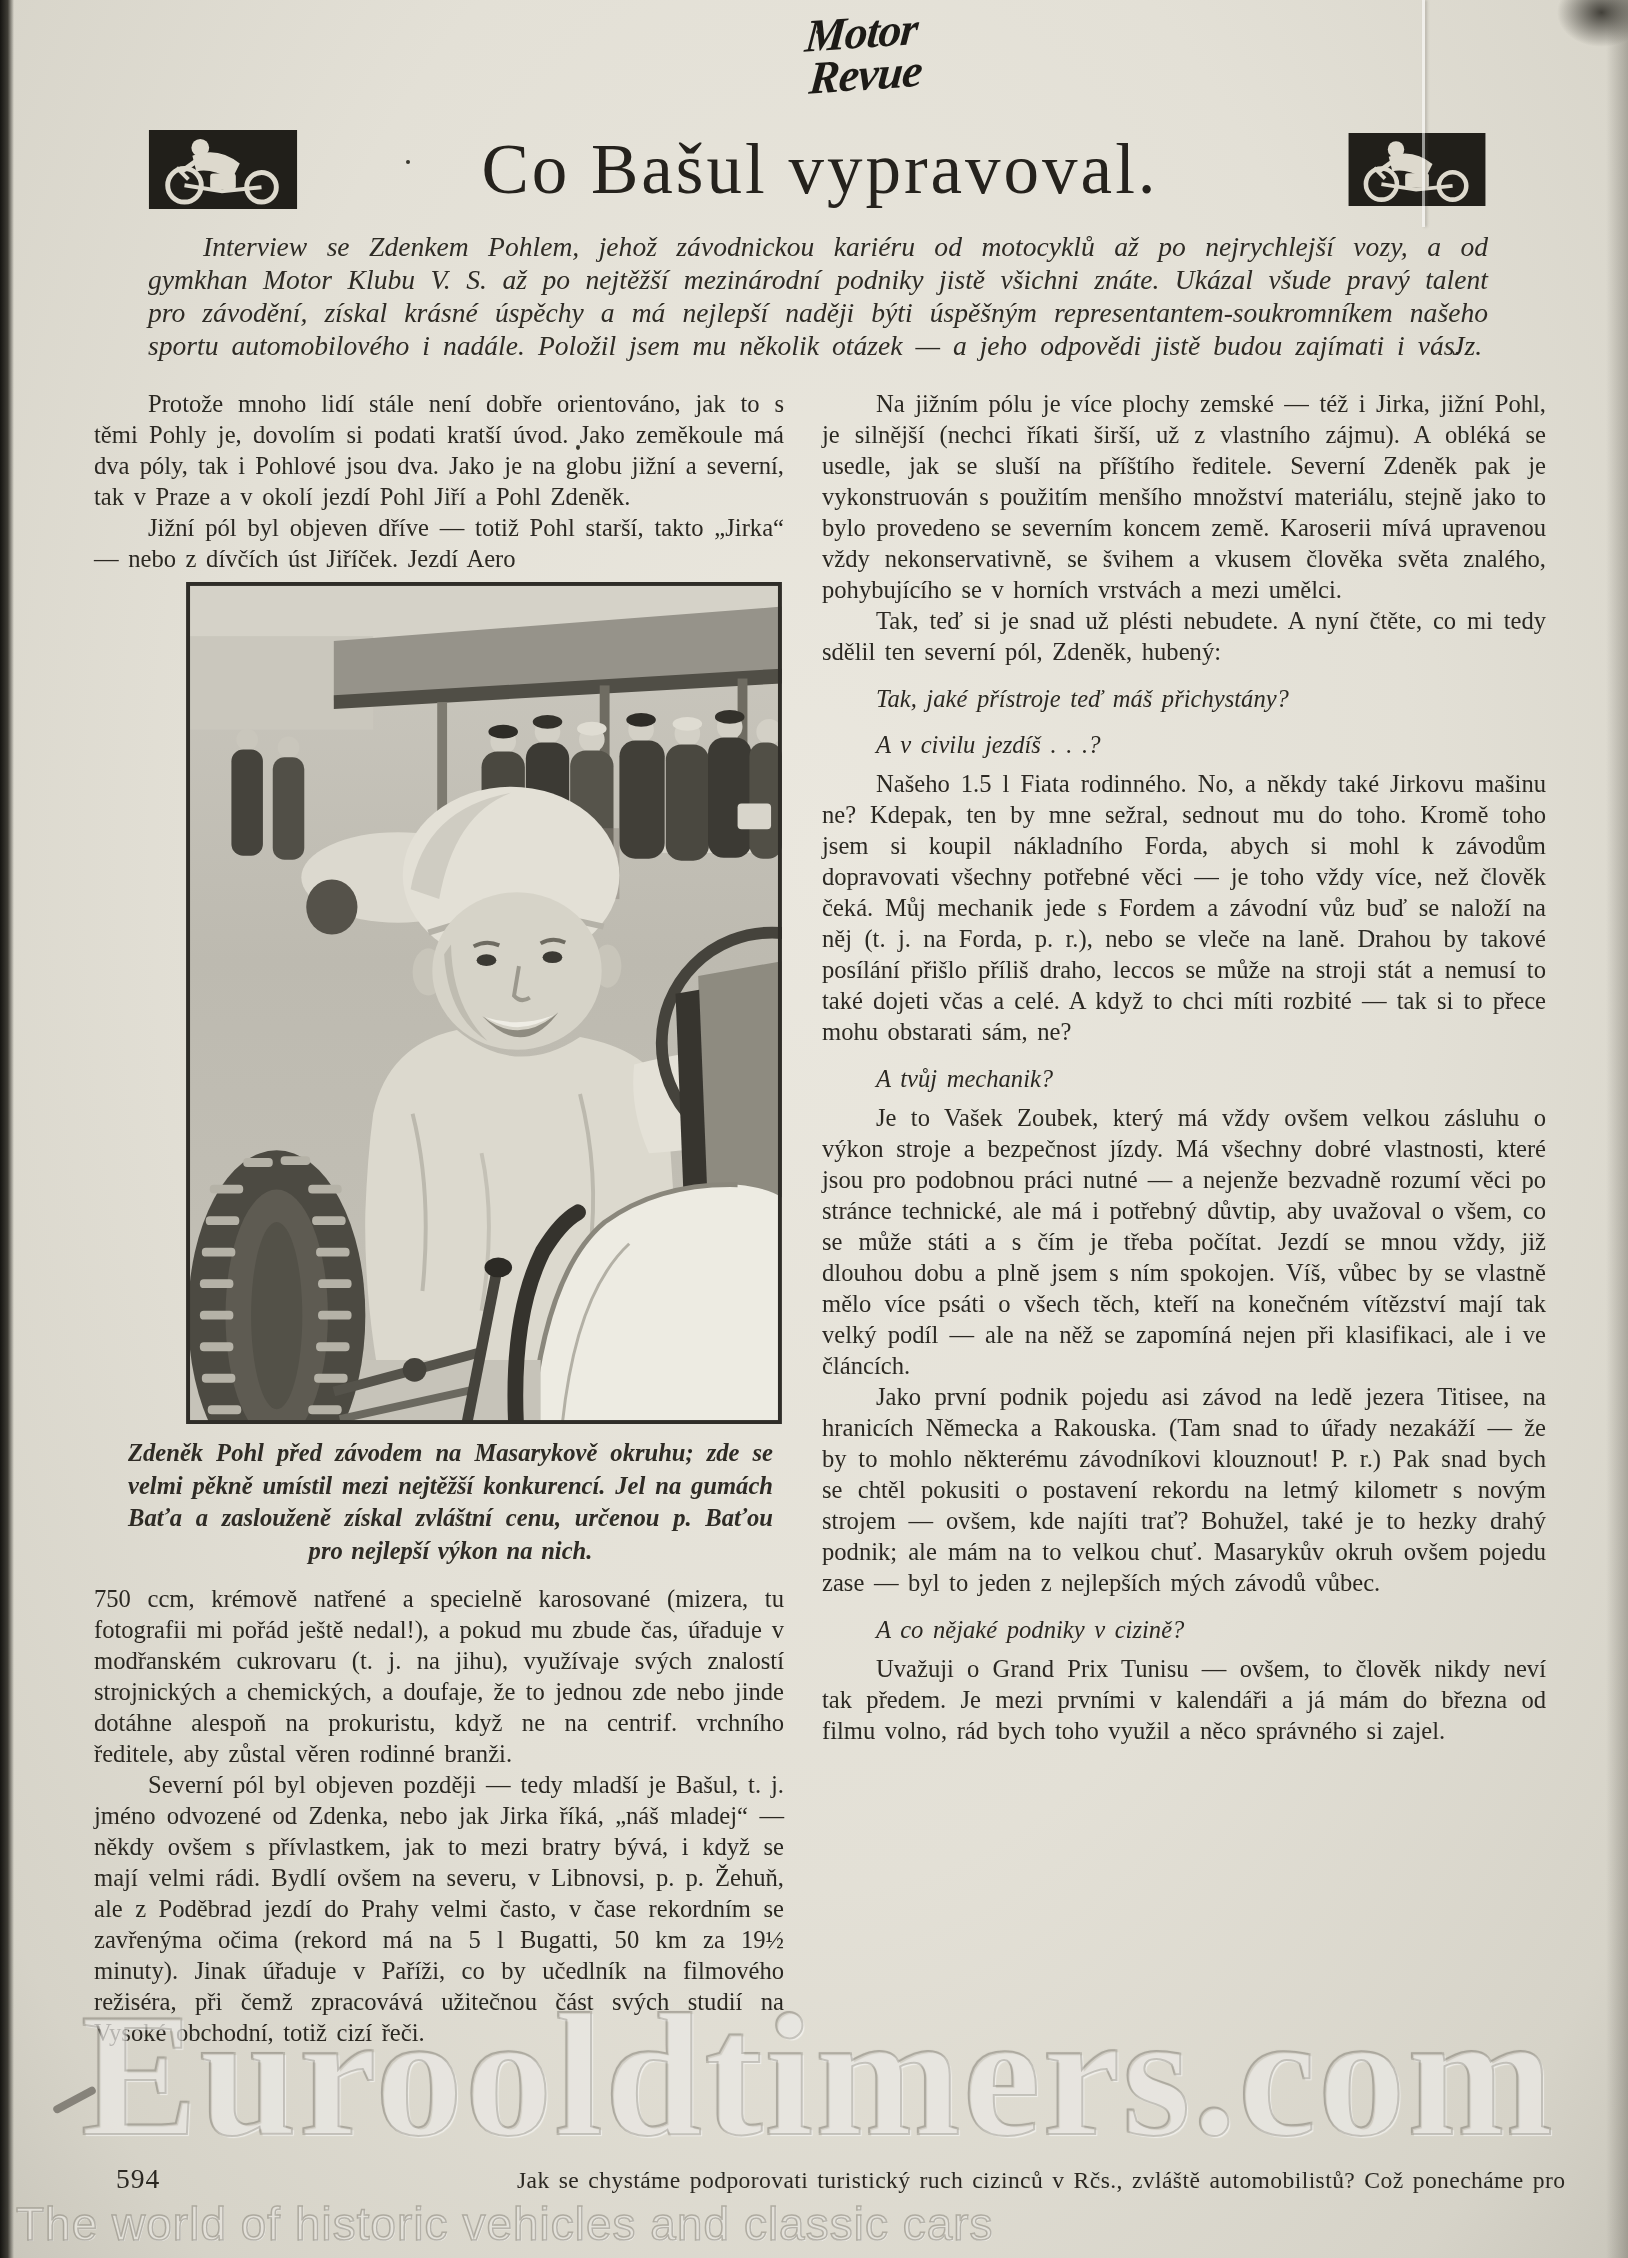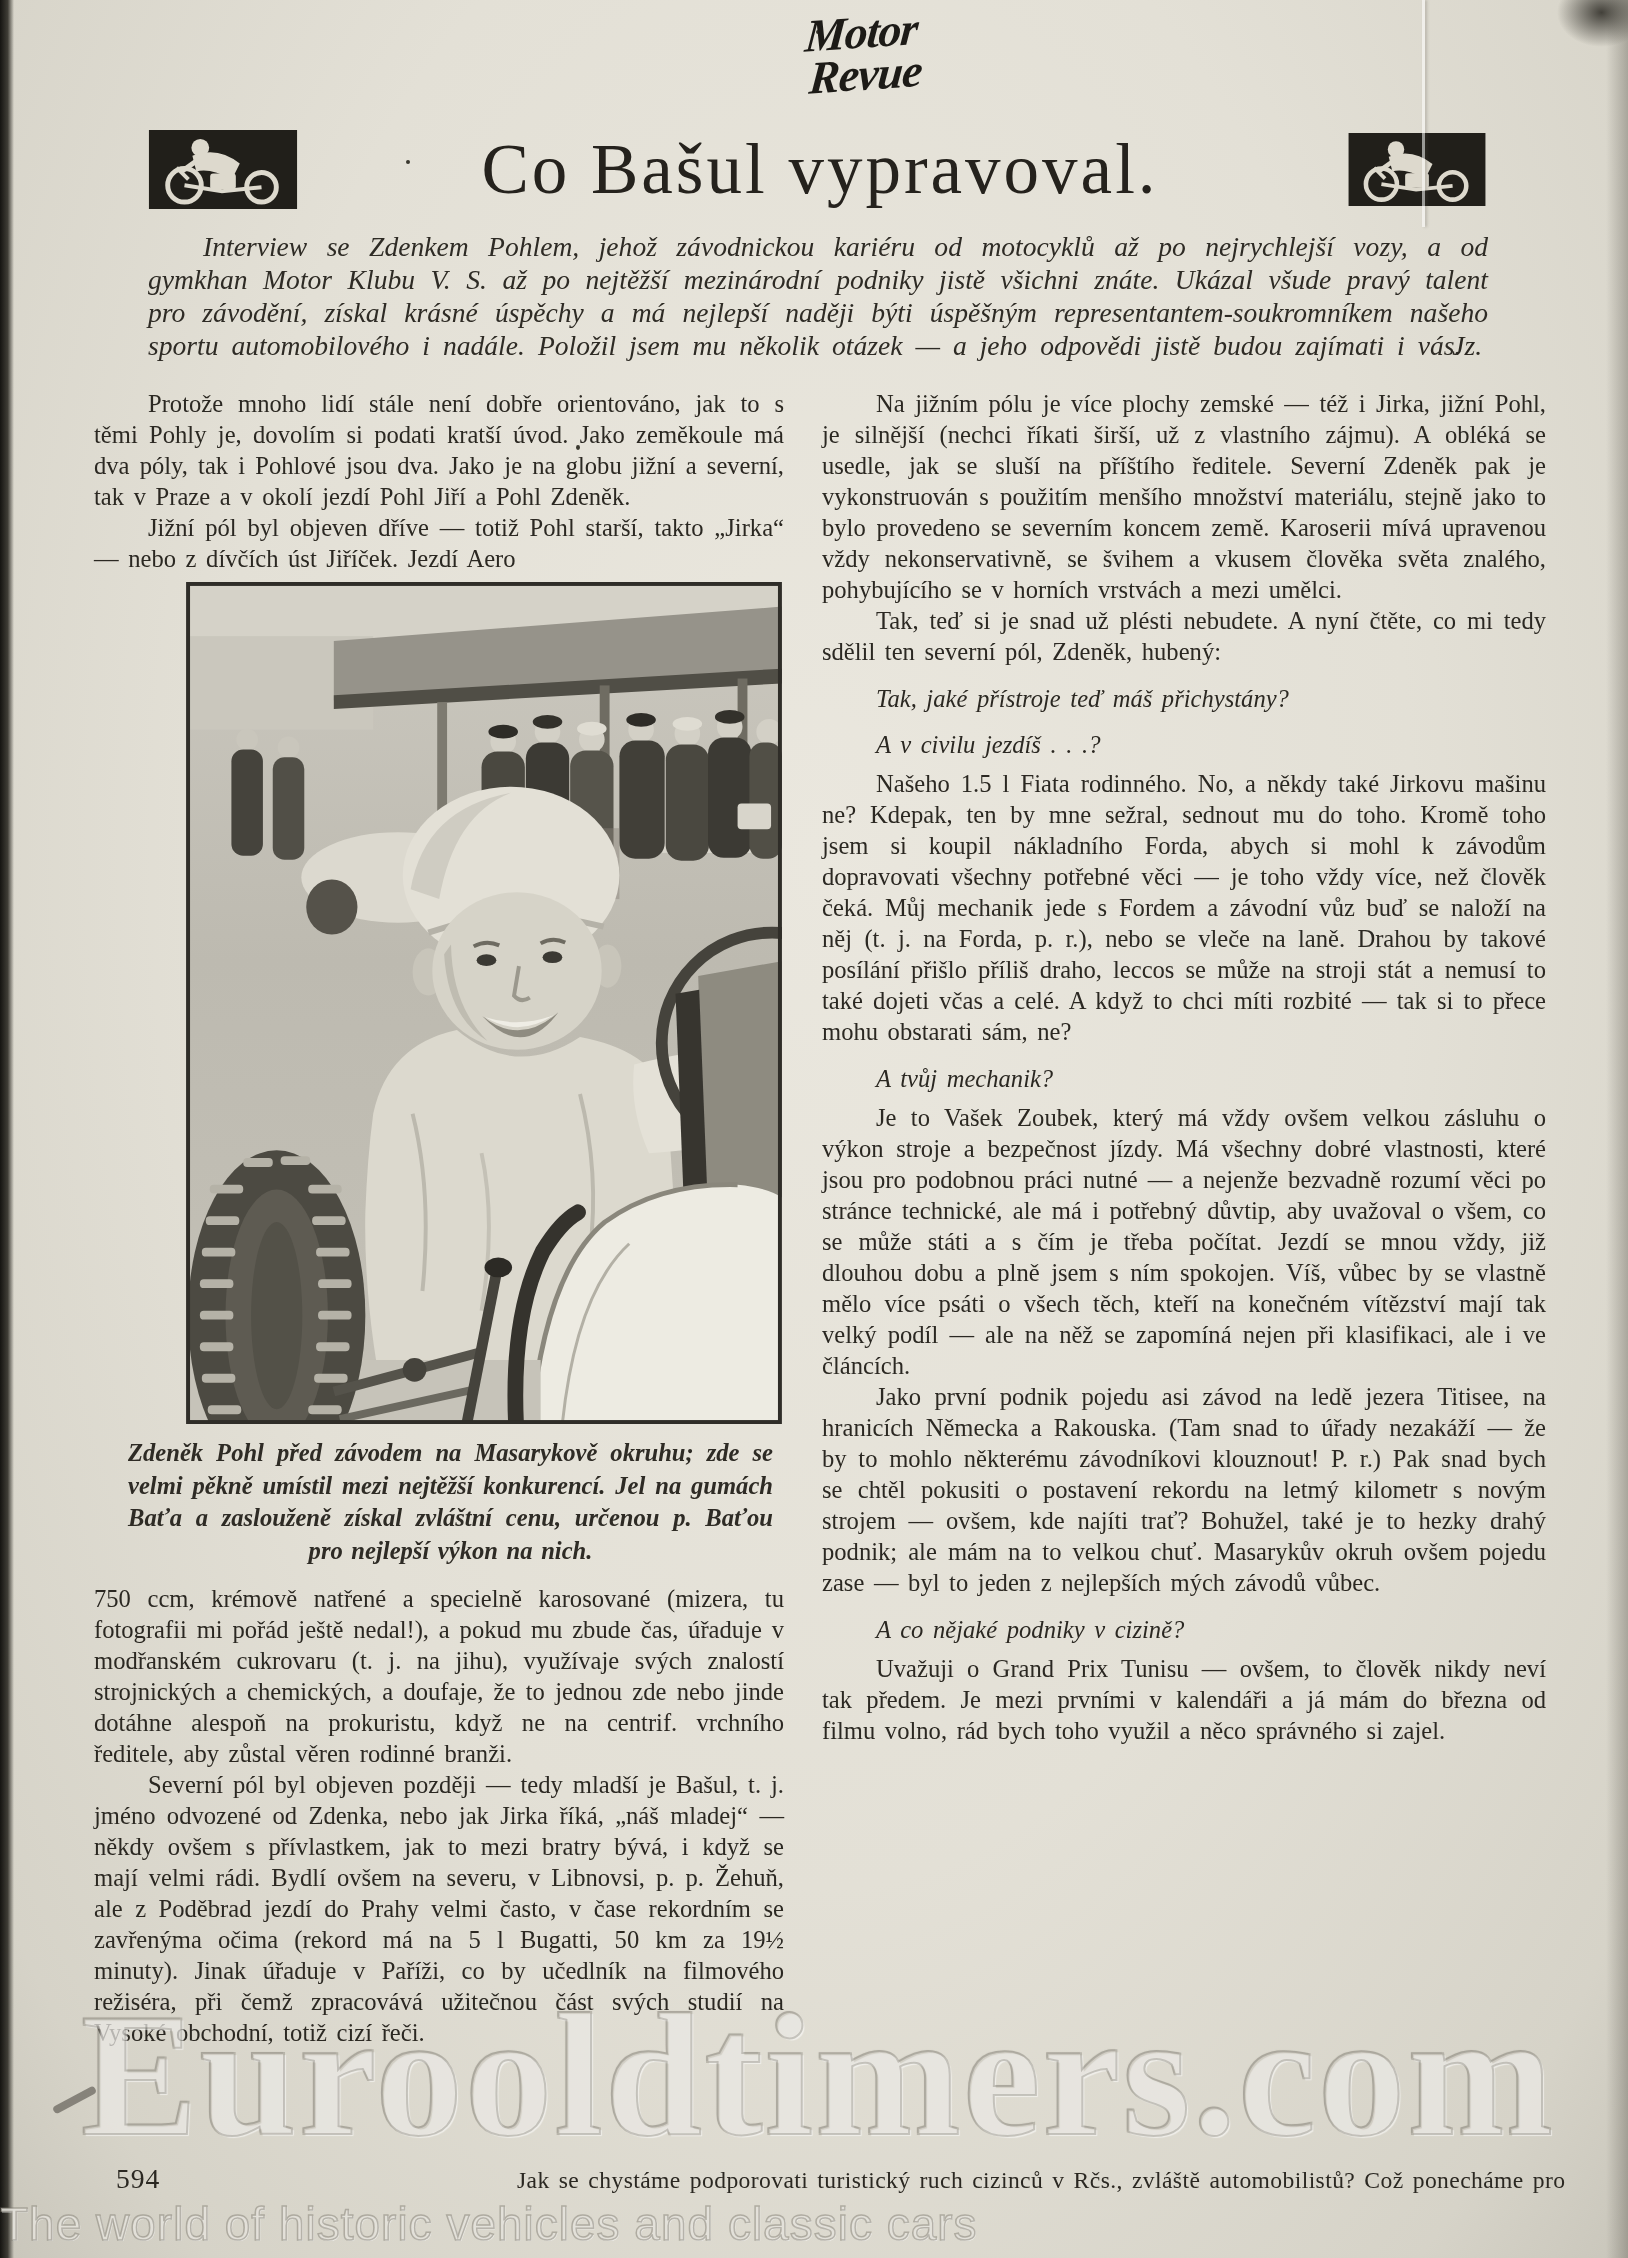--- a/index.html
+++ b/index.html
@@ -63,21 +63,21 @@
     font-size:23.6px;letter-spacing:0.4px;word-spacing:.12em;white-space:nowrap;margin-left:44px;}
 
   
   .wm-site{position:absolute;left:-19.7px;top:1988px;width:1675px;text-align:center;
     font-family:"Liberation Serif", serif;font-weight:bold;font-size:175px;line-height:1;
     letter-spacing:2px;white-space:nowrap;
     color:rgba(233,230,221,.28);
     -webkit-text-stroke:2px rgba(100,96,85,.30);
     text-shadow:2px 2px 1px rgba(255,255,255,.55), -1px -1px 1px rgba(100,96,85,.18);
     pointer-events:none;}
-  .wm-slogan{position:absolute;left:0;top:2197px;
+  .wm-slogan{position:absolute;left:16px;top:2197px;
     font-family:"Liberation Sans", sans-serif;font-size:46px;letter-spacing:1px;white-space:nowrap;
     color:rgba(222,219,210,.72);
     -webkit-text-stroke:1.5px rgba(120,116,105,.45);
     text-shadow:1px 1px 0 rgba(255,255,255,.6);
     pointer-events:none;}
 </style>
 </head>
 <body>
 
 <div class="page">

